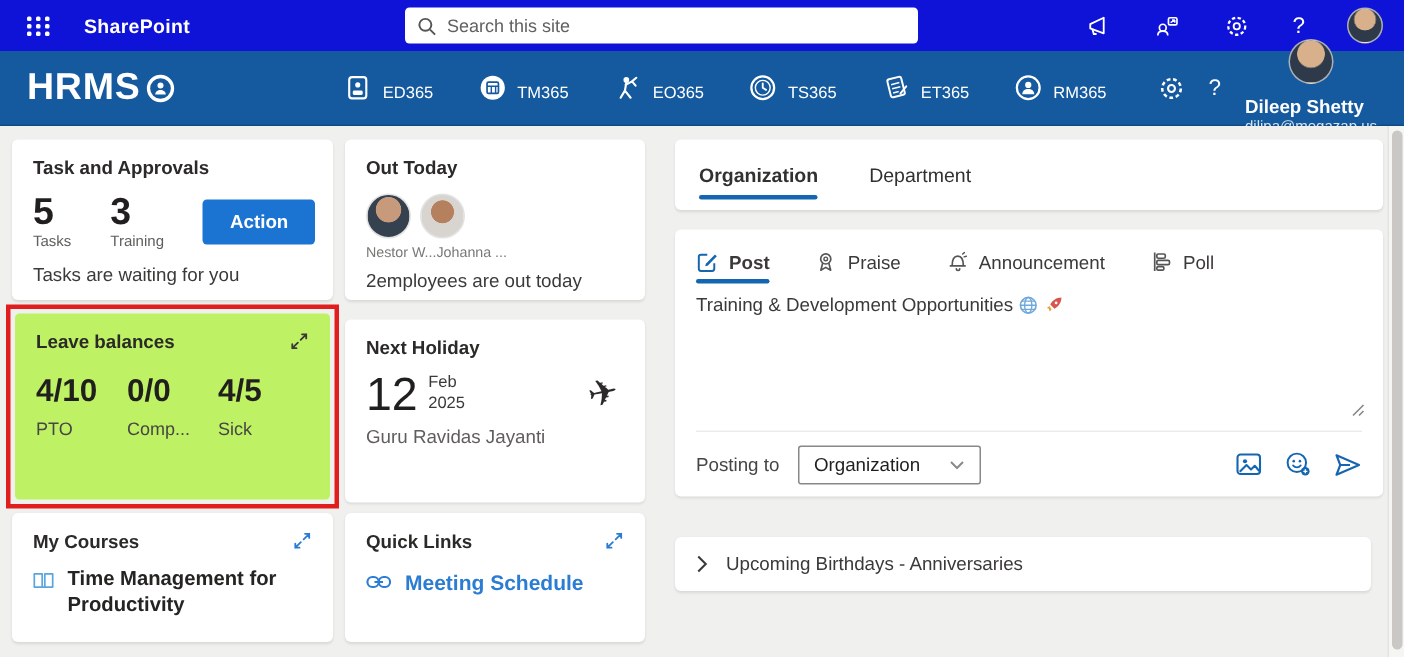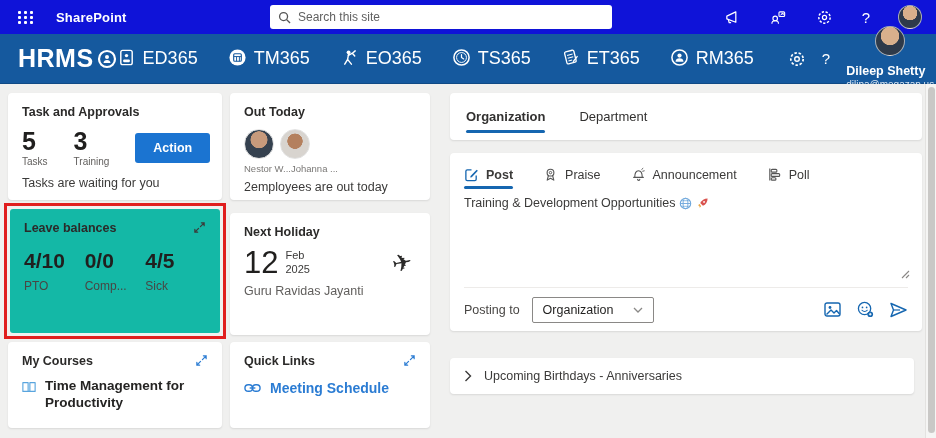--- a/index.html
+++ b/index.html
@@ -28,21 +28,21 @@
   .av30 { width:30px; height:30px; }
   .av-dark  { background:radial-gradient(circle at 50% 35%, #c79a7c 0 36%, #35414f 38%); border:1px solid #e2e2e2; }
   .av-light { background:radial-gradient(circle at 50% 40%, #b4805e 0 34%, #d8d4cf 36%); border:1px solid #e2e2e2; }
 
   
   .app-bar { position:absolute; left:0; top:34px; width:936px; height:50px; background:#15599e;
     display:flex; align-items:center; color:#fff; padding:0 18px; border-bottom:1px solid #104a85; }
   .logo { display:flex; align-items:center; gap:3px; cursor:pointer; }
   .logo-text { font-size:25px; font-weight:700; letter-spacing:.5px; }
   .nav { margin-left:auto; display:flex; align-items:center; gap:30px; }
-  .nav-item { display:flex; align-items:flex-start; gap:7px; font-size:18px; cursor:pointer; white-space:nowrap; }
+  .nav-item { display:flex; align-items:flex-end; gap:7px; font-size:11px; cursor:pointer; white-space:nowrap; }
   .appbar-right { display:flex; align-items:center; gap:16px; margin-left:34px; }
   .user-block { display:flex; align-items:center; gap:8px; cursor:pointer;flex-direction:column; }
   .user-name  { font-size:12.5px; font-weight:600; line-height:1.2; }
   .user-email { font-size:10px; color:#d6e4f2; line-height:1.2; }
 
   
   .main { position:absolute; left:0; top:84px; width:936px; height:354px; background:#f0f0ef; }
   .card { position:absolute; background:#fff; border-radius:4px;
     box-shadow:0 1px 2px rgba(0,0,0,.10); padding:12px 14px; }
   .card-title { font-size:12.5px; font-weight:700; color:#2b2a29; }
@@ -55,21 +55,21 @@
   .stat-num { font-size:25px; font-weight:600; color:#201f1e; line-height:1; }
   .stat-lbl { font-size:10px; color:#605e5c; margin-top:2px; }
   .action-btn { margin-left:auto; background:#1b74d1; color:#fff; border:none; border-radius:3px;
     font-size:12.5px; font-weight:700; padding:8px 18px; cursor:pointer; margin-bottom:4px;
     font-family:"Liberation Sans", sans-serif; }
   .tasks-footer { font-size:12.5px; color:#3b3a39; margin-top:9px; }
 
   .leave-annotation { position:absolute; left:4px; top:119px; width:222px; height:136px;
     border:3px solid #e01e1e; z-index:5; }
   .leave-card { position:absolute; left:3px; top:3px; right:3px; bottom:3px;
-    background:#14b8a6; border-radius:3px; padding:12px 14px; }
+    background:#bef264; border-radius:3px; padding:12px 14px; }
   .leave-stats { display:flex; margin-top:14px; }
   .leave-item { width:70px; }
   .leave-val { font-size:21px; font-weight:700; color:#201f1e; }
   .leave-lbl { font-size:12px; color:#484644; margin-top:6px; }
 
   .courses-card { left:8px; top:258px; width:214px; height:86px; }
   .course-row { display:flex; gap:9px; margin-top:10px; align-items:flex-start; cursor:pointer; }
   .course-name { font-size:13.5px; font-weight:700; color:#252423; line-height:1.25; }
 
   

